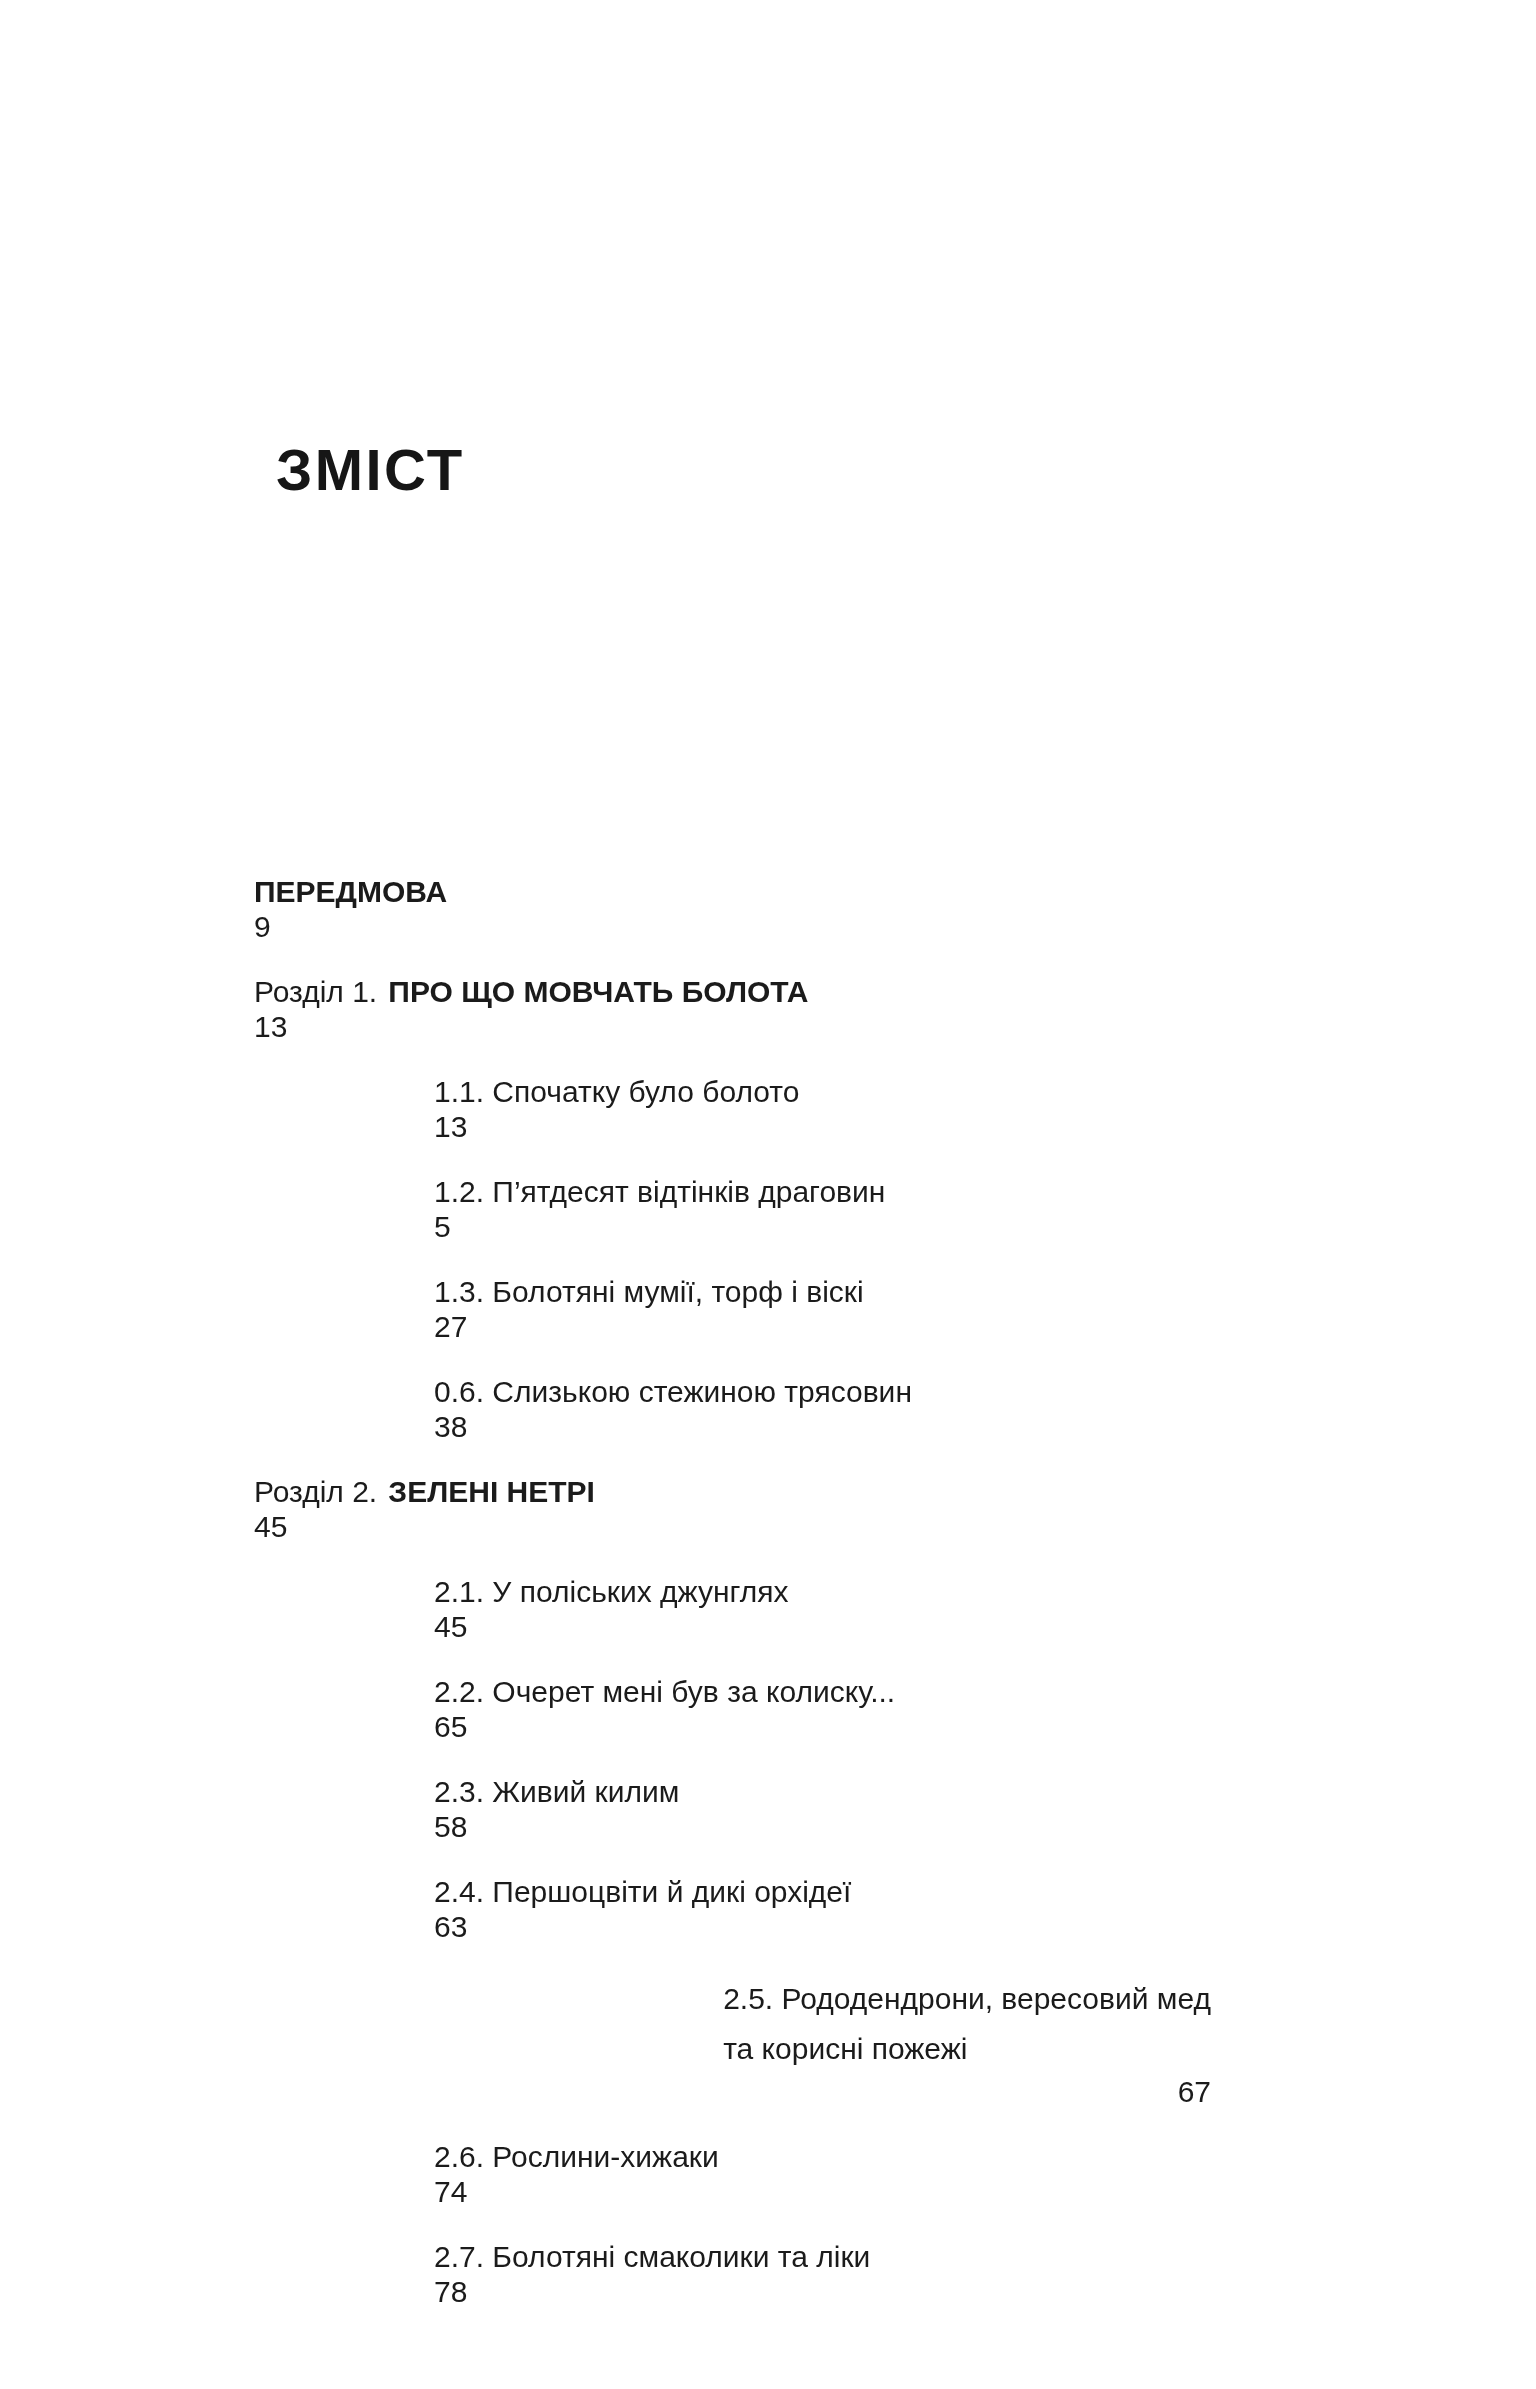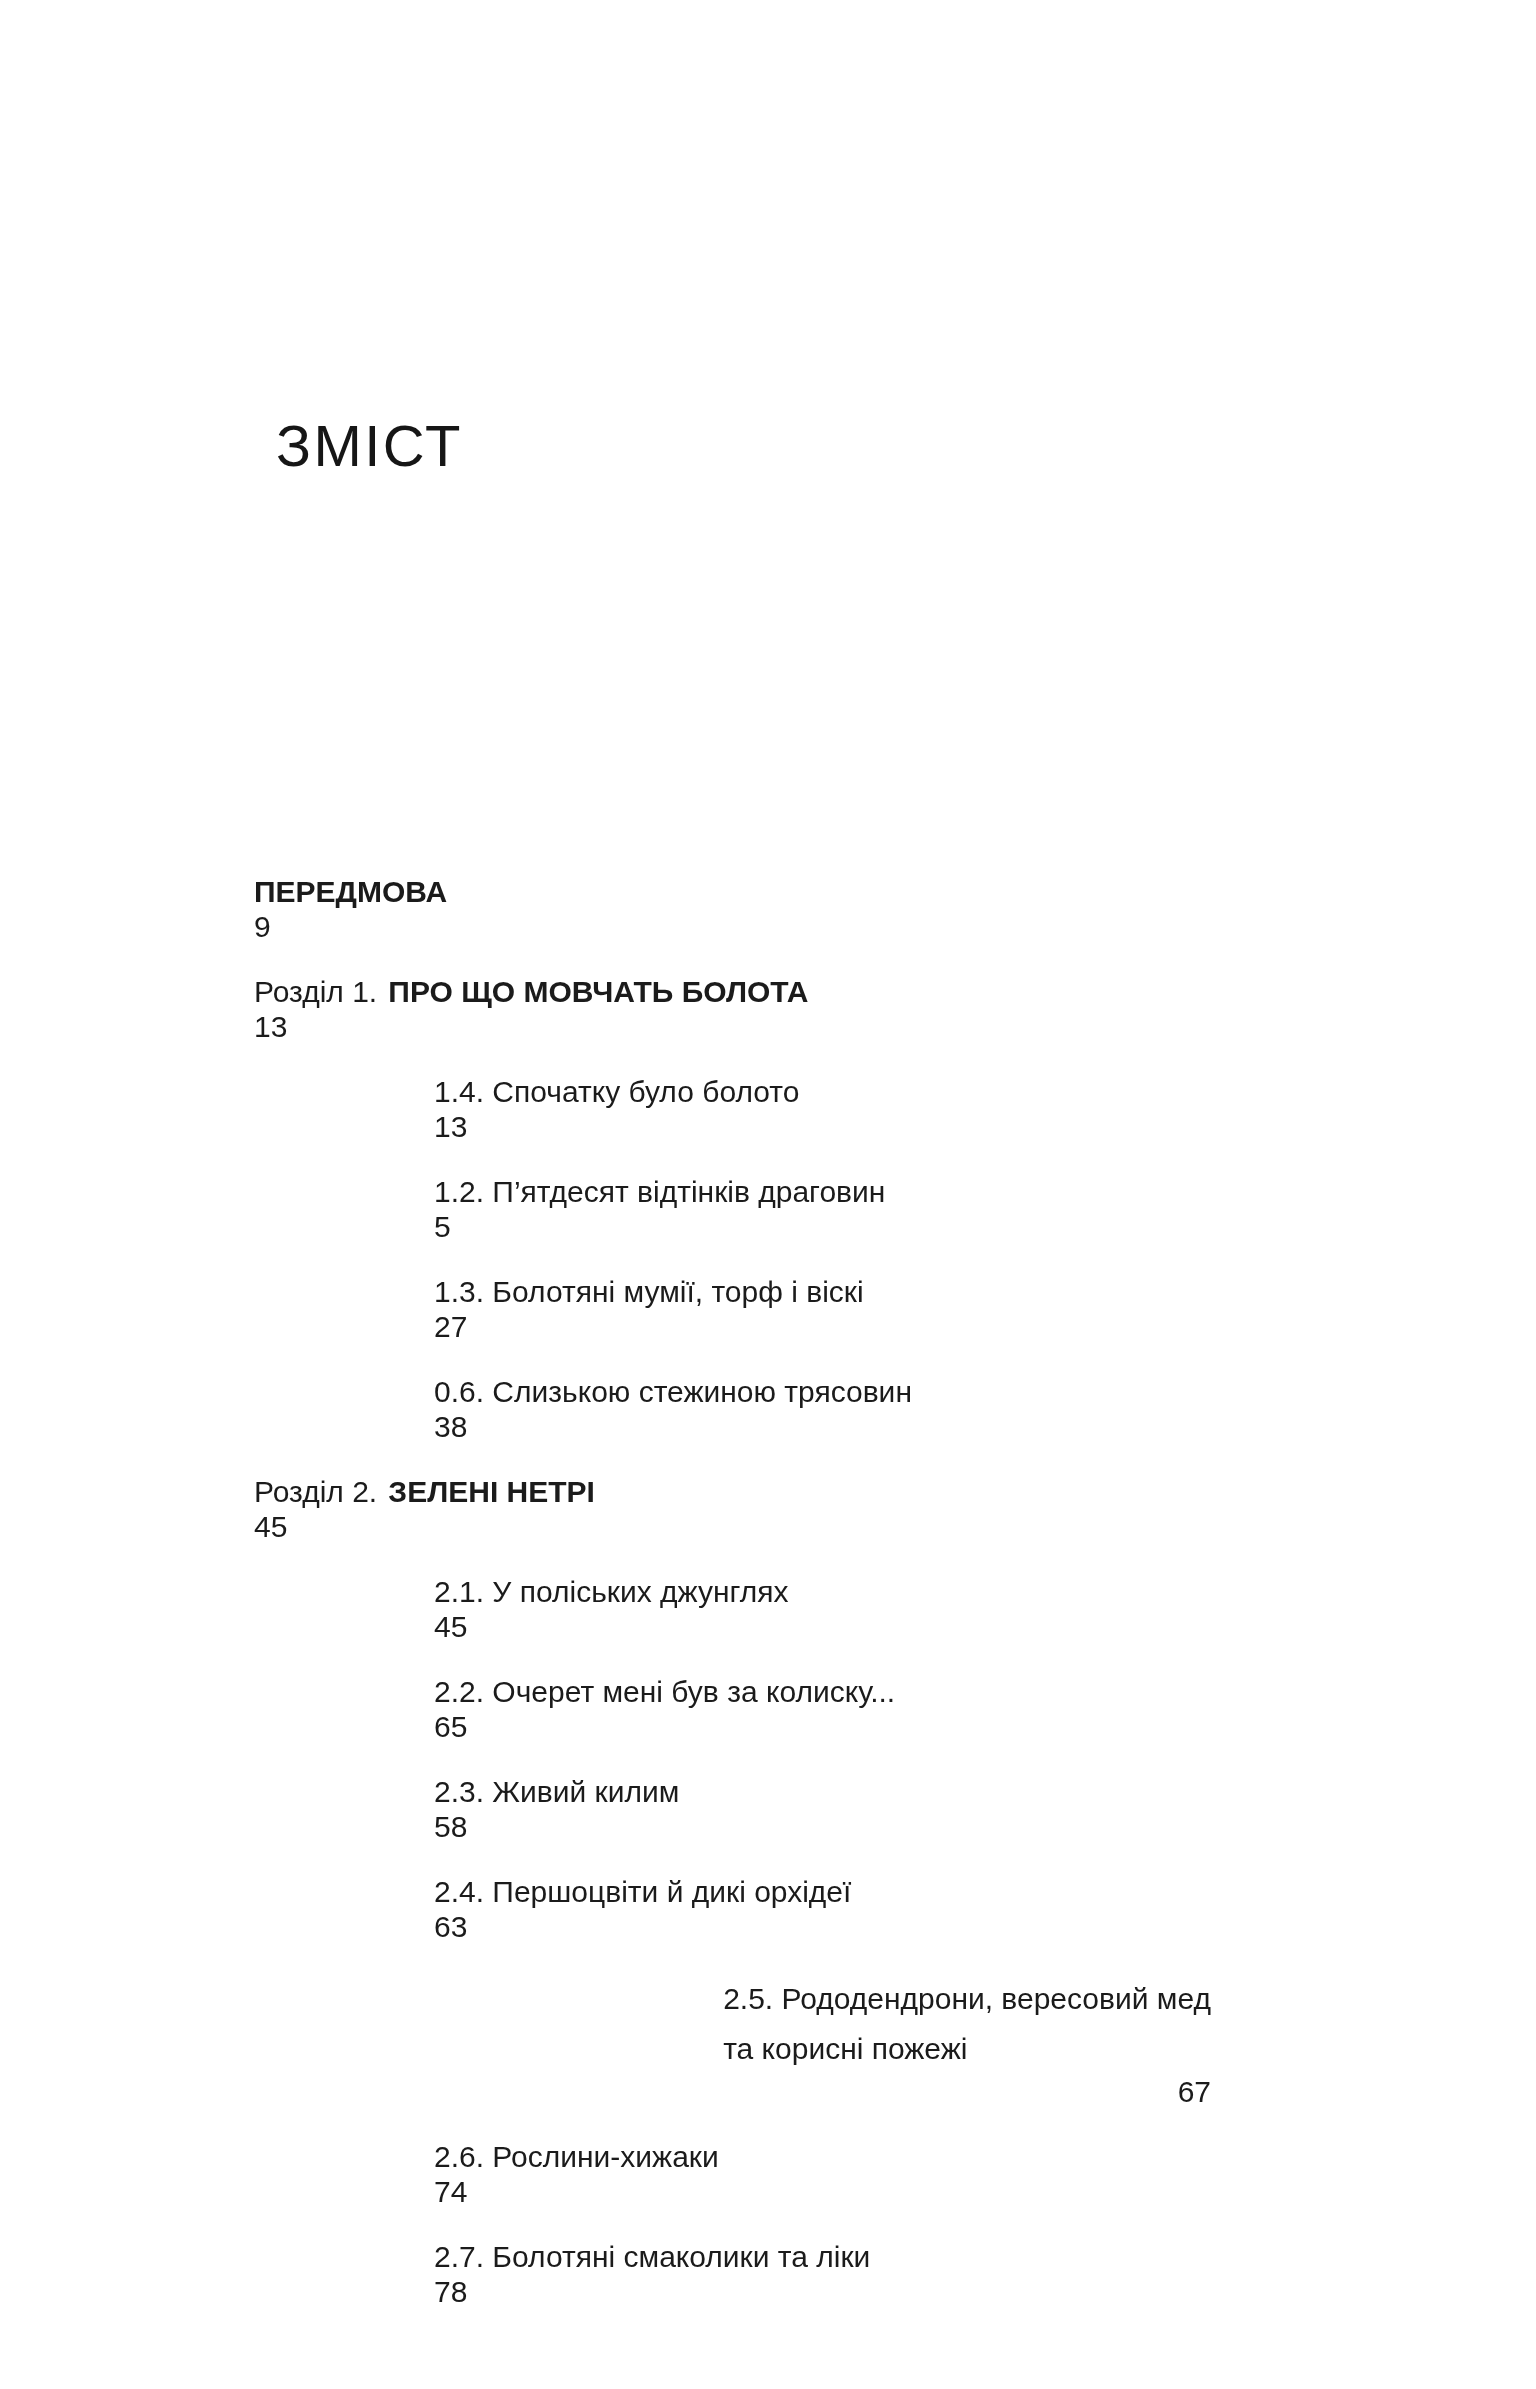--- a/index.html
+++ b/index.html
@@ -11,23 +11,23 @@
     height: 2389px;
     background: #ffffff;
     font-family: "Liberation Sans", sans-serif;
     color: #1b1b1b;
     position: relative;
     overflow: hidden;
   }
   .page-title {
     position: absolute;
     left: 276px;
-    top: 412px;
+    top: 436px;
     font-size: 58px;
-    font-weight: 400;
+    font-weight: 700;
     letter-spacing: 2.4px;
     color: #161616;
   }
   .toc {
     position: absolute;
     left: 222px;
     top: 874px;
     width: 989px;
   }
   .row {
@@ -81,21 +81,21 @@
     <span class="label bold">ПЕРЕДМОВА</span>
     <span class="pagenum">9</span>
   </div>
 
   <div class="row chapter">
     <span class="label"><span class="prefix">Розділ 1.</span><span class="bold">ПРО ЩО МОВЧАТЬ БОЛОТА</span></span>
     <span class="pagenum">13</span>
   </div>
 
   <div class="row item">
-    <span class="label">1.4. Спочатку було болото</span>
+    <span class="label">1.1. Спочатку було болото</span>
     <span class="pagenum">13</span>
   </div>
   <div class="row item">
     <span class="label">1.2. П’ятдесят відтінків драговин</span>
     <span class="pagenum">5</span>
   </div>
   <div class="row item">
     <span class="label">1.3. Болотяні мумії, торф і віскі</span>
     <span class="pagenum">27</span>
   </div>

